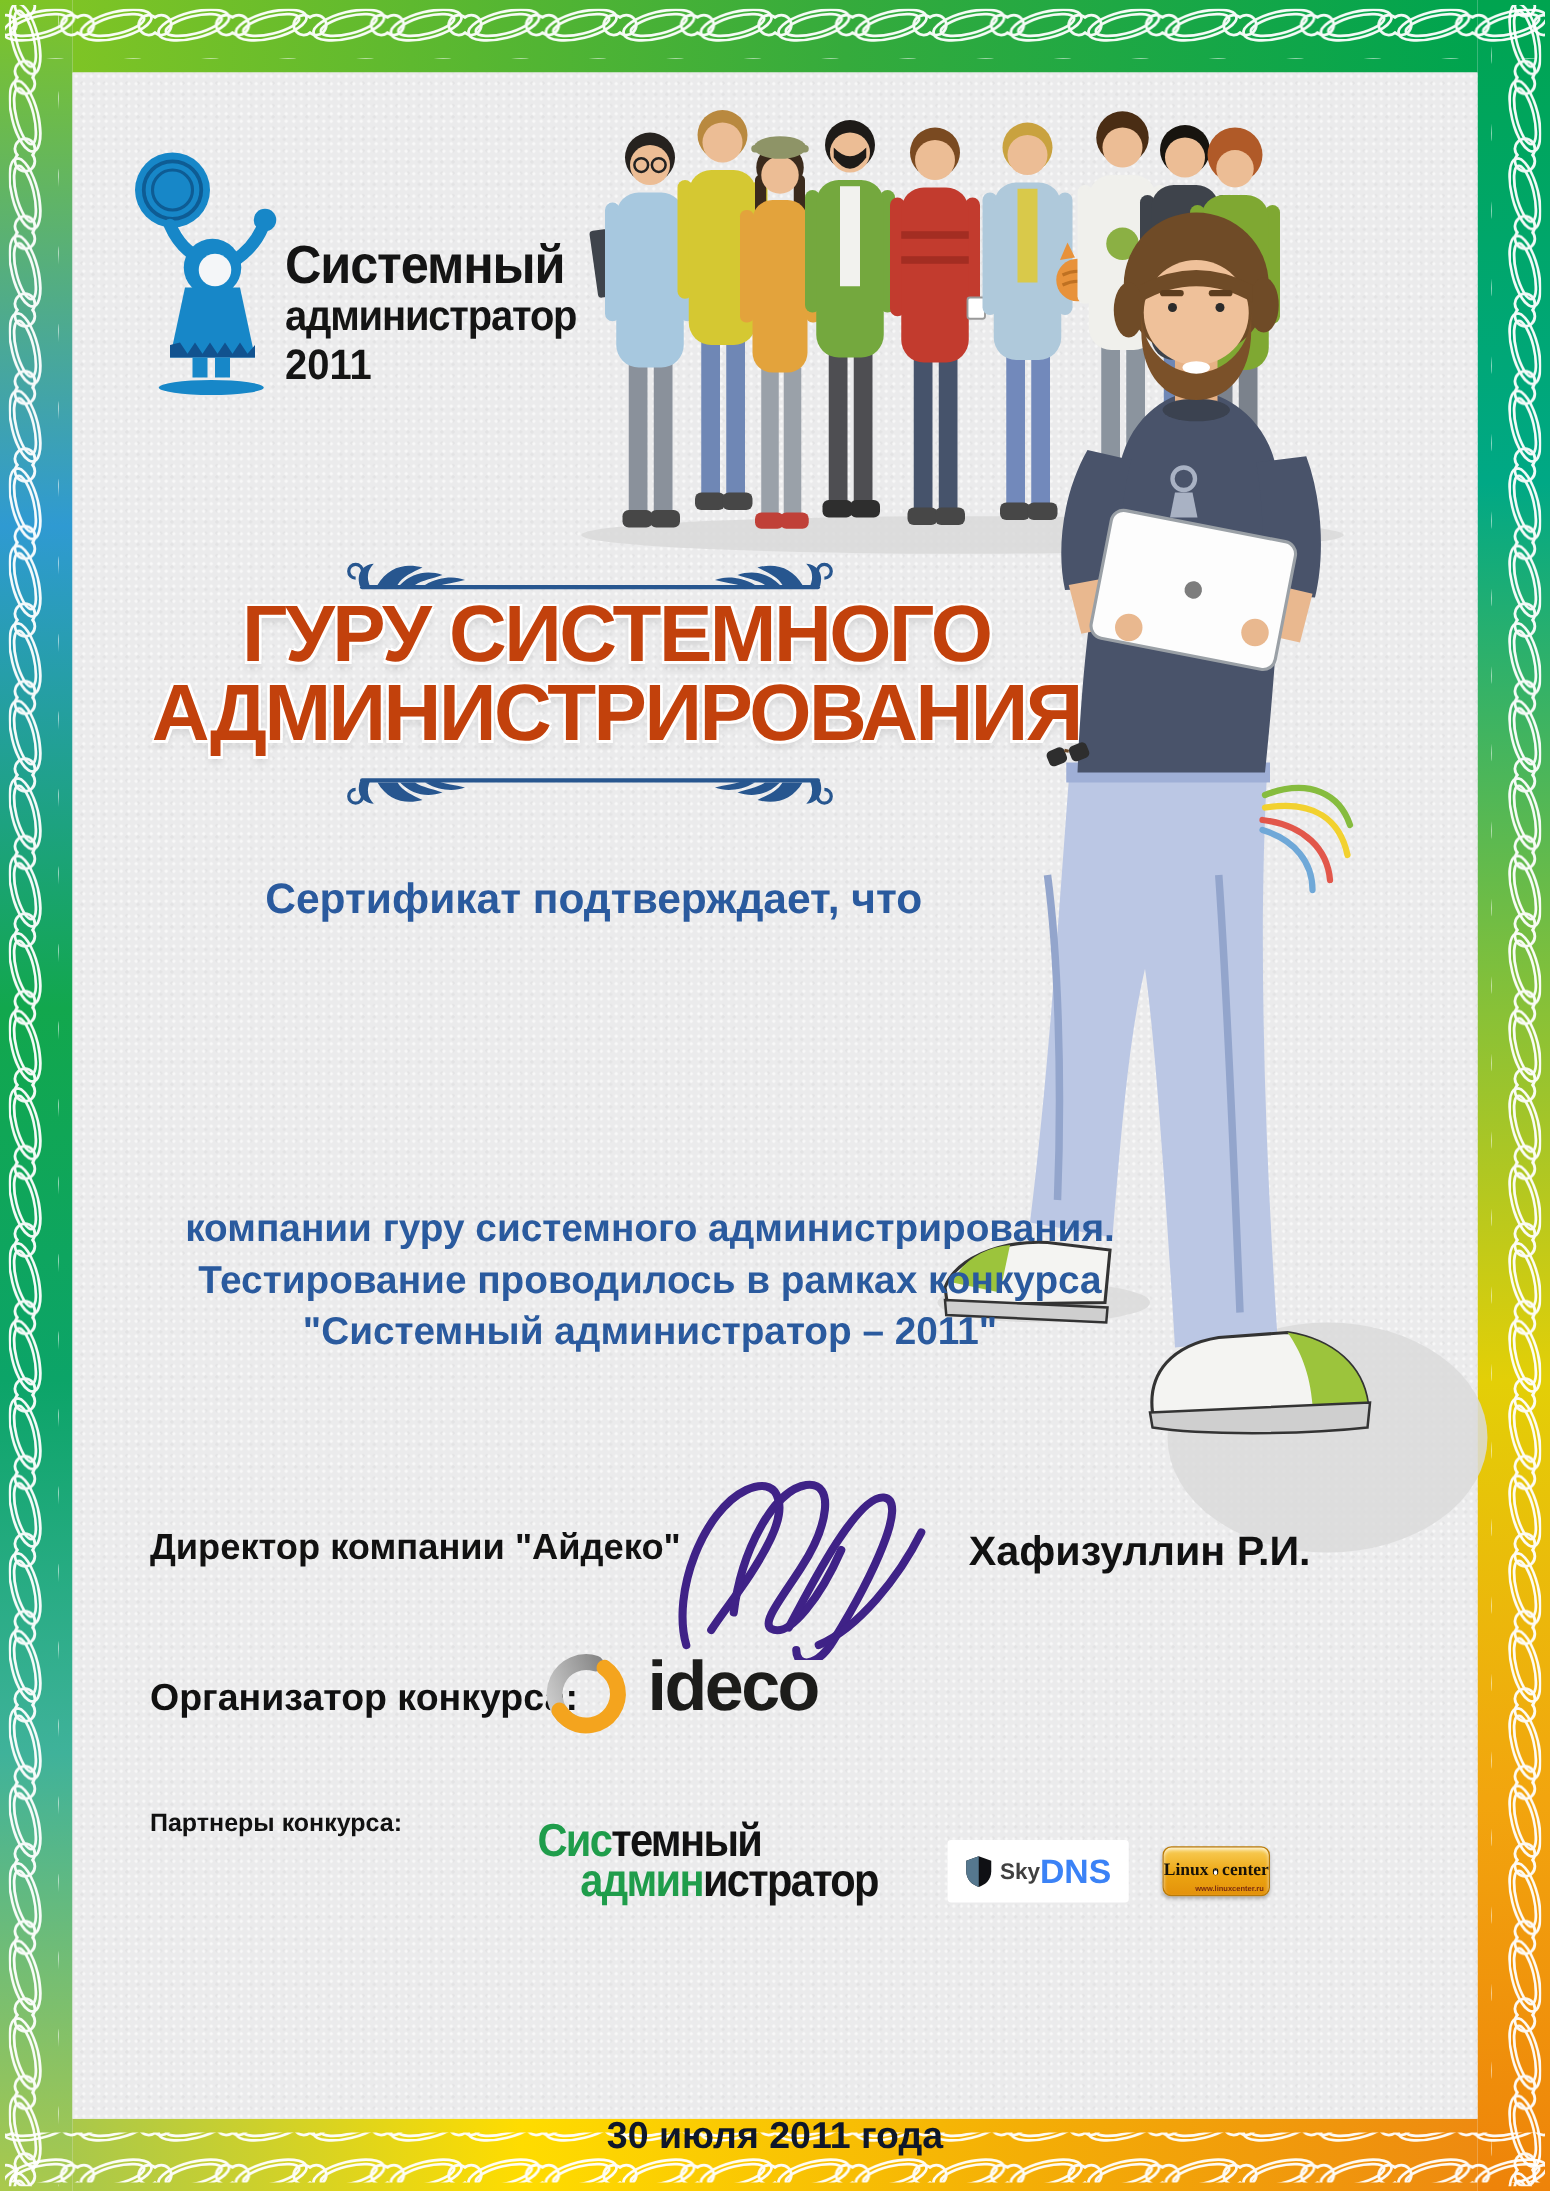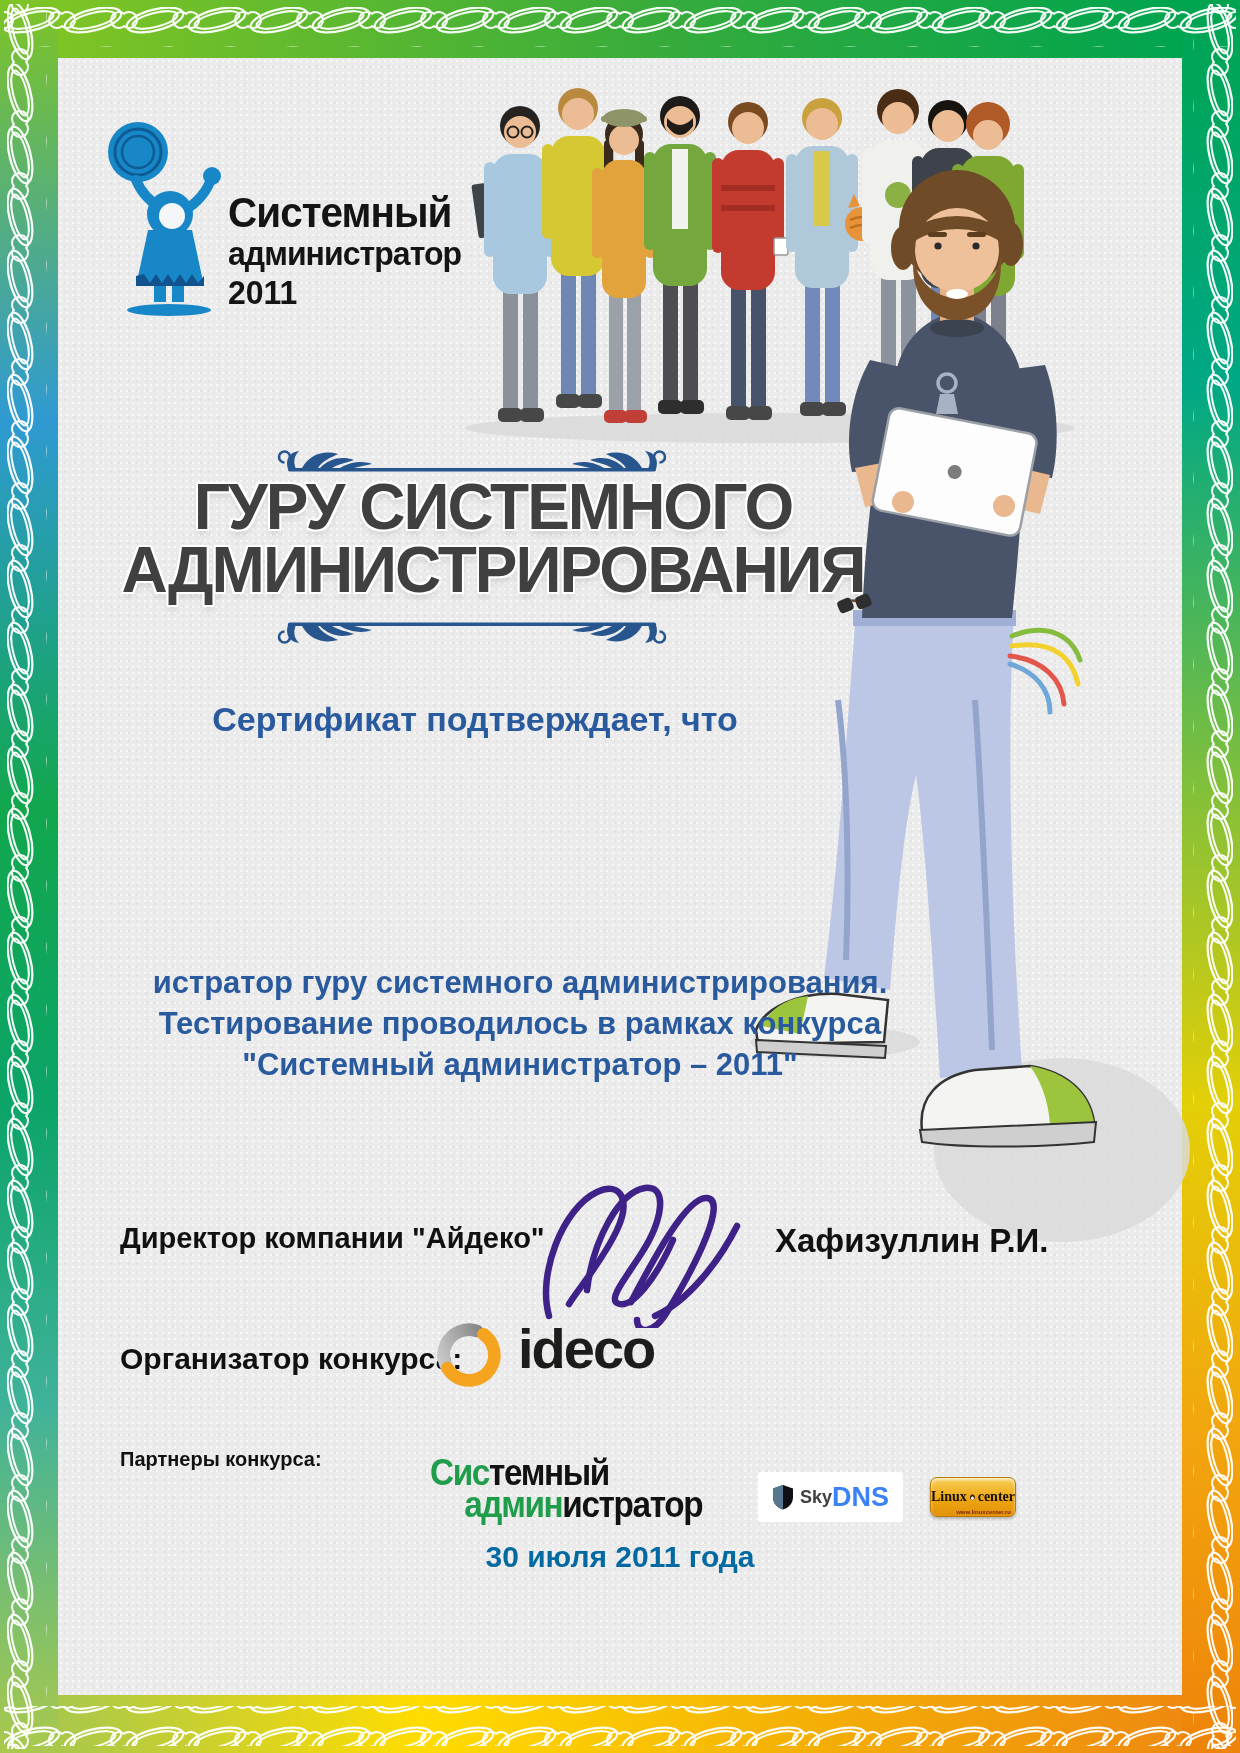--- a/index.html
+++ b/index.html
@@ -29,21 +29,21 @@
   .logo-text{position:absolute;left:228px;top:190px;z-index:6;color:#141414;font-weight:800;
     transform:scaleX(.94);transform-origin:left top;}
   .logo-line1{font-size:43px;line-height:45px;letter-spacing:-1px;}
   .logo-line2{font-size:34px;line-height:37px;letter-spacing:-1px;}
   .logo-line3{font-size:34px;line-height:40px;}
   
   .flourish{position:absolute;left:272px;width:400px;height:30px;z-index:6;}
   .flourish-top{top:448px;}
   .flourish-bottom{top:616px;transform:scaleY(-1);}
   .big-title{position:absolute;left:88px;top:476px;width:810px;z-index:4;text-align:center;
-    font-size:64px;line-height:63px;font-weight:800;letter-spacing:-2px;color:#404040;
+    font-size:64px;line-height:63px;font-weight:800;letter-spacing:-2px;color:#c2410c;
     text-shadow:2px 2px 0 rgba(255,255,255,.95),-2px 2px 0 rgba(255,255,255,.95),
       2px -2px 0 rgba(255,255,255,.95),-2px -2px 0 rgba(255,255,255,.95),0 5px 7px rgba(0,0,0,.12);}
   
   .confirm{position:absolute;left:70px;top:700px;width:810px;z-index:6;text-align:center;
     font-size:34px;font-weight:800;color:#2a5a9e;}
   .name-box{position:absolute;left:97px;top:853px;width:853px;height:82px;z-index:6;
     background:#fff;border:2.5px solid #1f1f1f;border-radius:22px;
     box-shadow:0 5px 9px rgba(0,0,0,.18);}
   .name-box span{display:block;padding-left:62px;font-size:42px;line-height:78px;color:#000;}
   .body-text{position:absolute;left:78px;top:962px;width:884px;z-index:6;text-align:center;
@@ -64,22 +64,22 @@
   .skydns-logo{position:absolute;left:758px;top:1472px;z-index:6;width:145px;height:50px;background:#fff;
     border-radius:3px;display:flex;align-items:center;justify-content:center;gap:6px;}
   .sky{color:#404040;font-size:18px;font-weight:800;}
   .dns{color:#3b82f6;font-size:27px;font-weight:800;margin-left:-6px;}
   .linux-logo{position:absolute;left:930px;top:1477px;z-index:6;width:84px;height:38px;border-radius:7px;
     background:linear-gradient(180deg,#f8cf5a 0%,#eda511 55%,#e3920b 100%);
     border:1px solid #b97a08;box-shadow:inset 0 2px 3px rgba(255,255,255,.7),0 2px 3px rgba(0,0,0,.25);
     display:flex;align-items:center;justify-content:center;gap:3px;
     font-family:"Liberation Serif",serif;font-weight:700;font-size:14px;color:#17120a;}
   .linux-url{position:absolute;right:4px;bottom:1px;font-size:6px;color:#7b2d12;font-family:"Liberation Sans",sans-serif;}
-  .date-line{position:absolute;left:0;top:1540px;width:100%;z-index:6;text-align:center;
-    font-size:30px;font-weight:800;color:#0369a1;}
+  .date-line{position:absolute;left:0;top:1692px;width:100%;z-index:6;text-align:center;
+    font-size:30px;font-weight:800;color:#0f172a;}
 </style>
 </head>
 <body>
 
 <div class="page">
 
   <div class="edge edge-left"></div>
   <div class="edge edge-right"></div>
   <div class="edge edge-top"></div>
   <div class="edge edge-bottom"></div>
@@ -364,21 +364,21 @@
   <div class="logo-text">
     <div class="logo-line1">Системный</div>
     <div class="logo-line2">администратор</div>
     <div class="logo-line3">2011</div>
   </div>
 
   <div class="confirm">Сертификат подтверждает, что</div>
 
 
   <div class="body-text">
-    <div>истратор гуру системного администрирования.</div>
+    <div>компании гуру системного администрирования.</div>
     <div>Тестирование проводилось в рамках конкурса</div>
     <div>"Системный администратор – 2011"</div>
   </div>
 
   <div class="director-label">Директор компании "Айдеко"</div>
   <svg class="signature" width="215" height="150" viewBox="0 0 215 150">
     <g fill="none" stroke="#3f2287" stroke-width="6.5" stroke-linecap="round">
       <path d="M14,138 C2,96 28,30 62,14 C86,3 96,22 82,52 C68,82 44,110 34,126"></path>
       <path d="M52,112 C58,62 84,14 110,10 C134,7 127,44 106,76 C90,101 74,120 82,125 C97,133 122,98 138,62"></path>
       <path d="M96,124 C118,82 152,18 172,20 C192,22 164,82 132,134 C118,157 102,156 102,142"></path>

